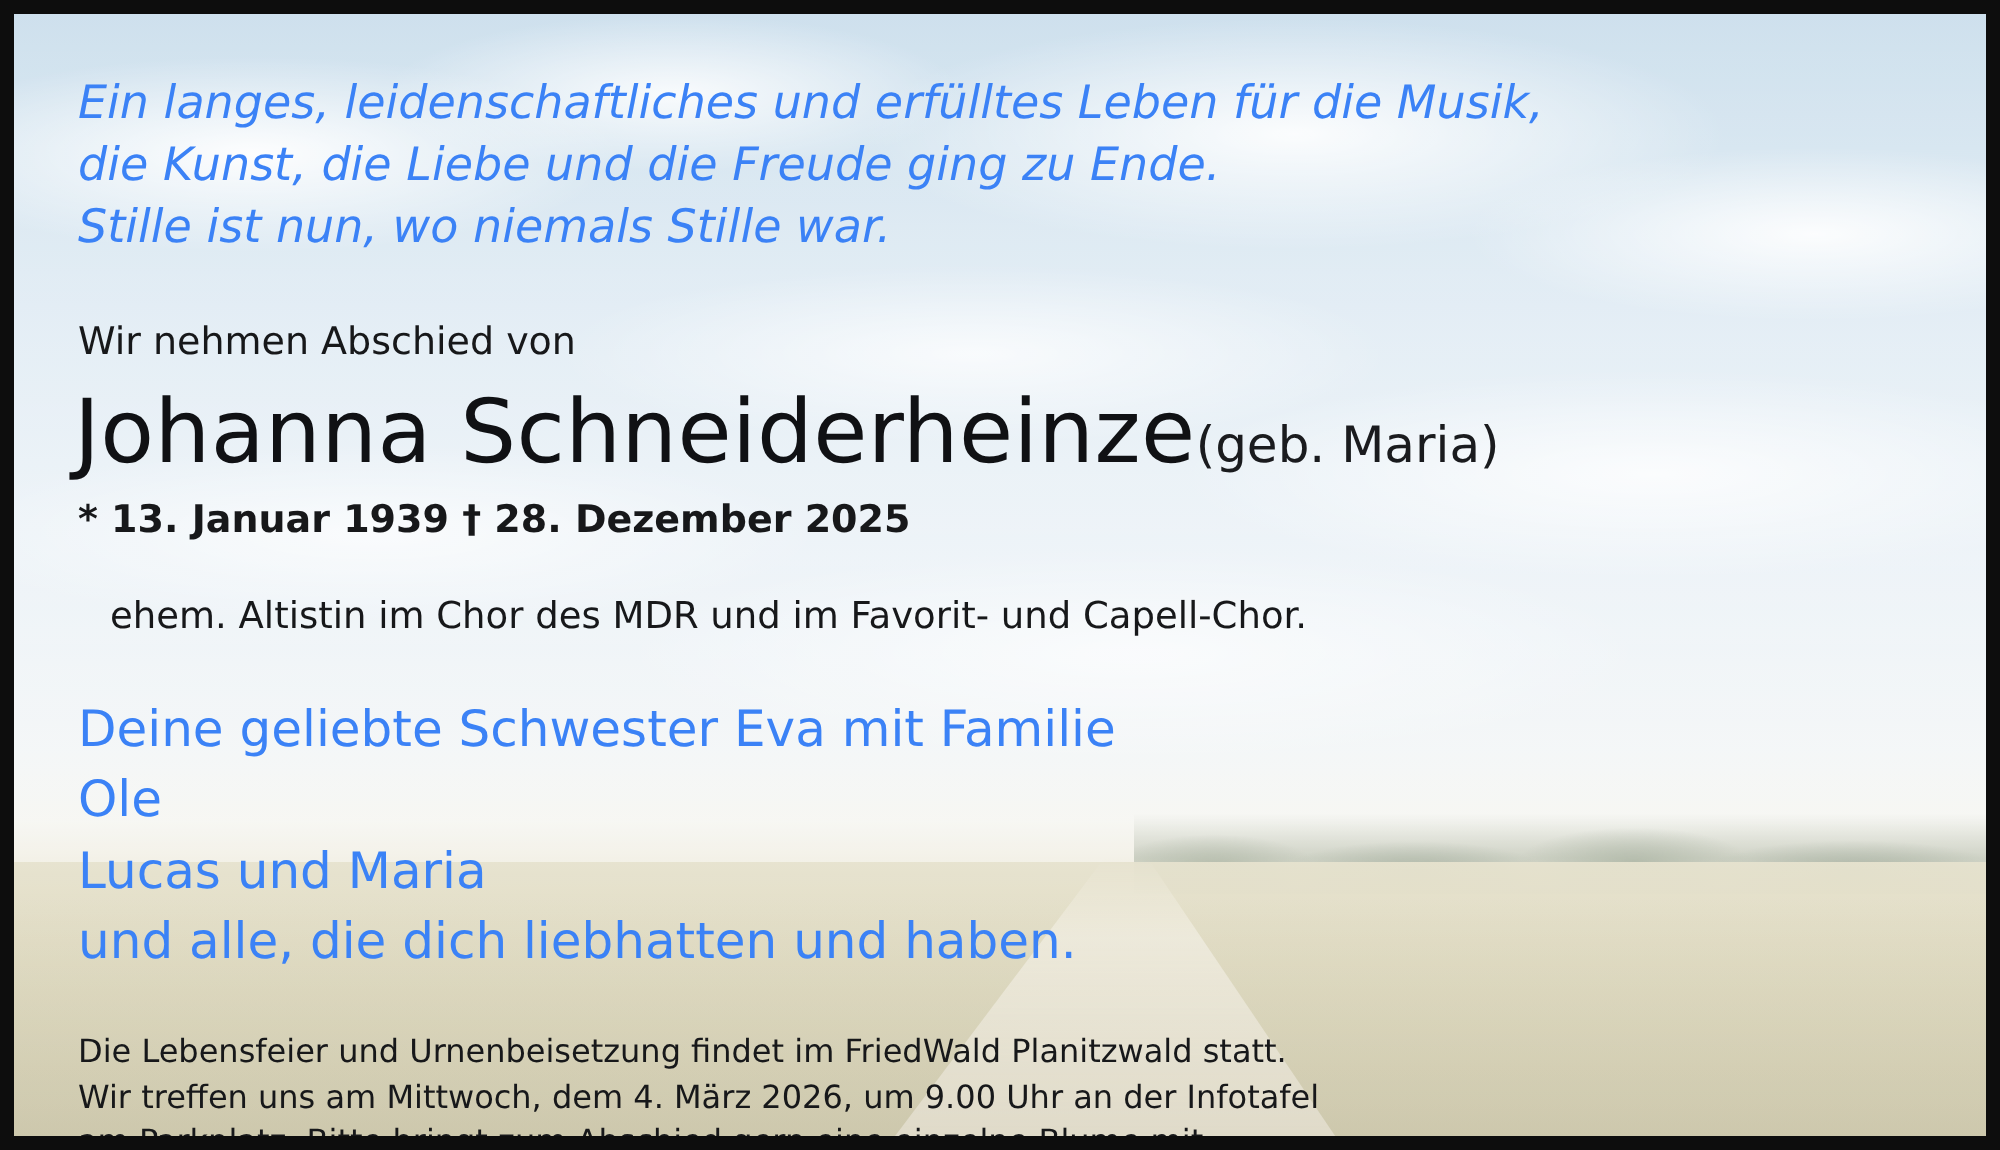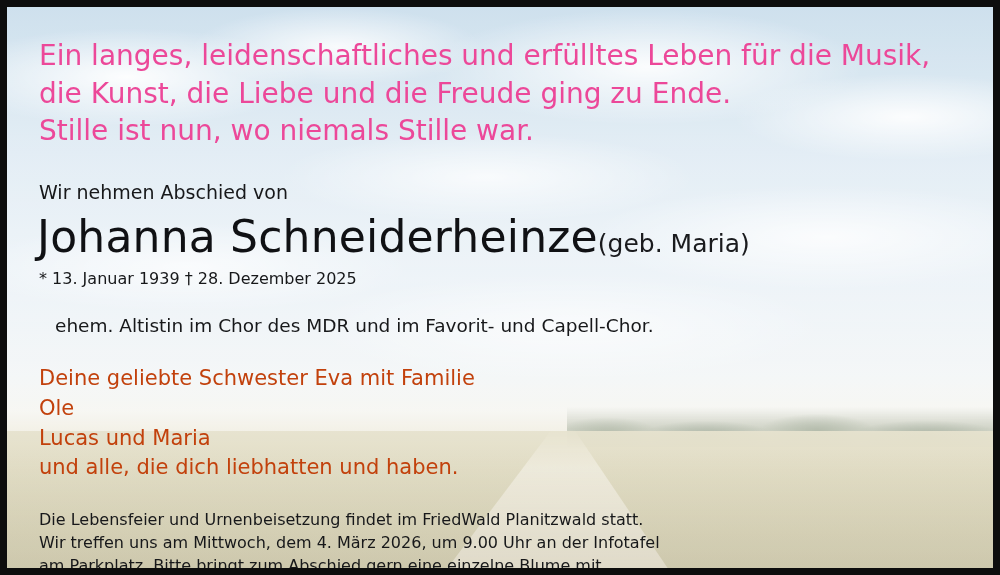--- a/index.html
+++ b/index.html
@@ -107,23 +107,24 @@
 
   
   .content {
     position: absolute;
     left: 0; right: 0; top: 0; bottom: 0;
     padding: 30px 28px 0 28px;
     box-sizing: border-box;
     color: #141414;
   }
   .epitaph {
-    font-size: 28px;
+    font-style: italic;
+    font-size: 23px;
     line-height: 1.34;
-    color: #ec4899;
+    color: #3b82f6;
     margin: 0 0 0 4px;
     white-space: pre-line;
   }
   .farewell {
     margin: 30px 0 0 4px;
     font-size: 19px;
     line-height: 1.3;
     color: #17181a;
   }
   .name-line {
@@ -136,34 +137,35 @@
     line-height: 1.06;
     letter-spacing: 0.2px;
     color: #101114;
   }
   .maiden {
     font-size: 25px;
     color: #1a1b1e;
   }
   .dates {
     margin: 8px 0 0 4px;
-    font-size: 16px;
-    color: #17181a;
+    font-size: 19px;
+    color: #17181a;
+    font-weight: bold;
   }
   .role {
     margin: 26px 0 0 20px;
     font-size: 18.5px;
     line-height: 1.3;
     color: #17181a;
   }
   .family {
     margin: 26px 0 0 4px;
-    font-size: 21px;
+    font-size: 25px;
     line-height: 1.42;
-    color: #c2410c;
+    color: #3b82f6;
     white-space: pre-line;
   }
   .ceremony {
     margin: 26px 0 17px 4px;
     font-size: 16px;
     line-height: 1.42;
     color: #17181a;
     white-space: pre-line;
   }
 </style>

